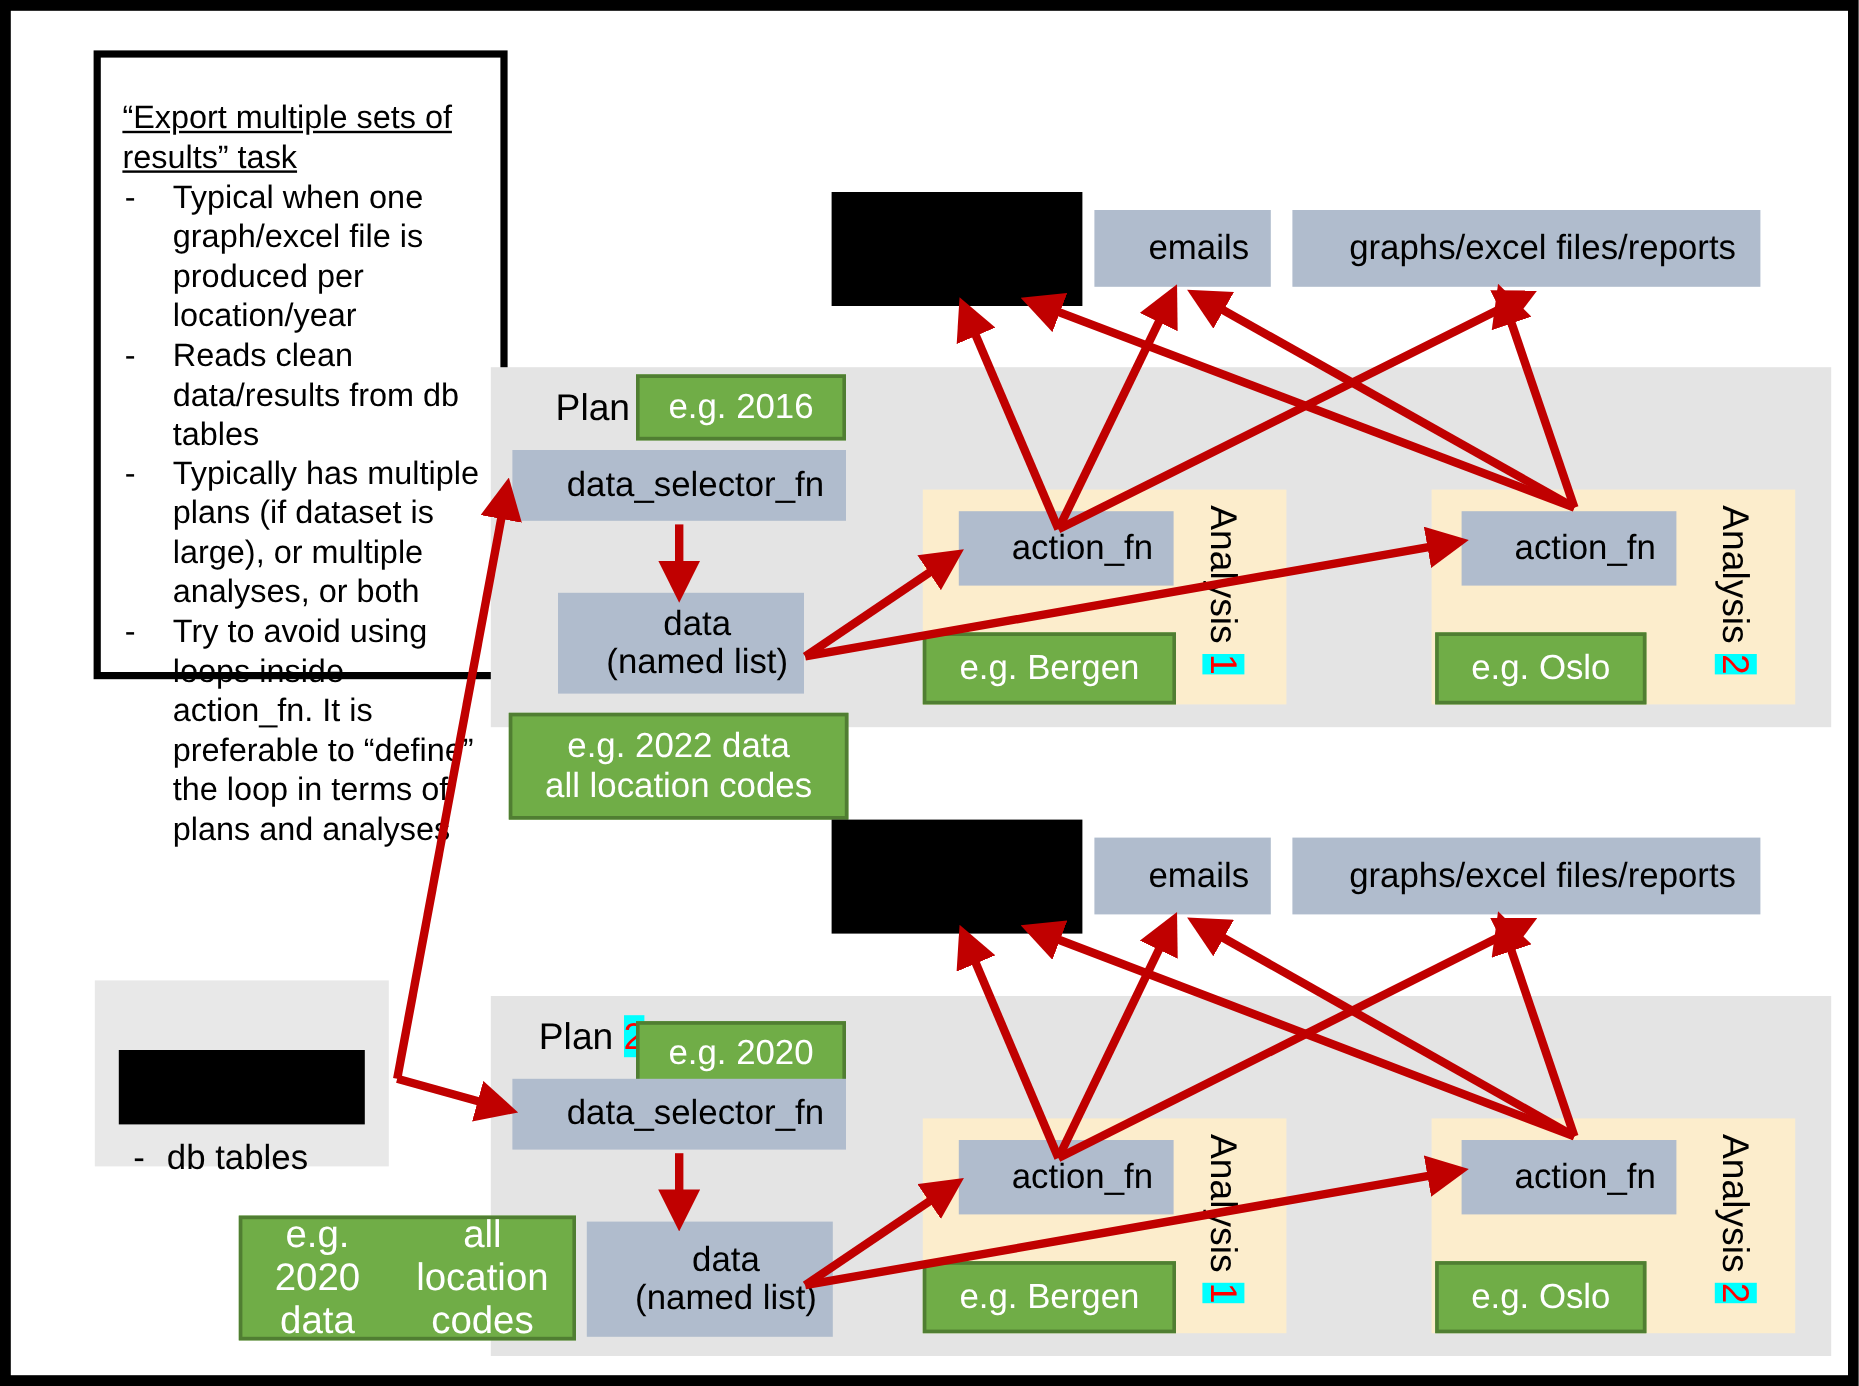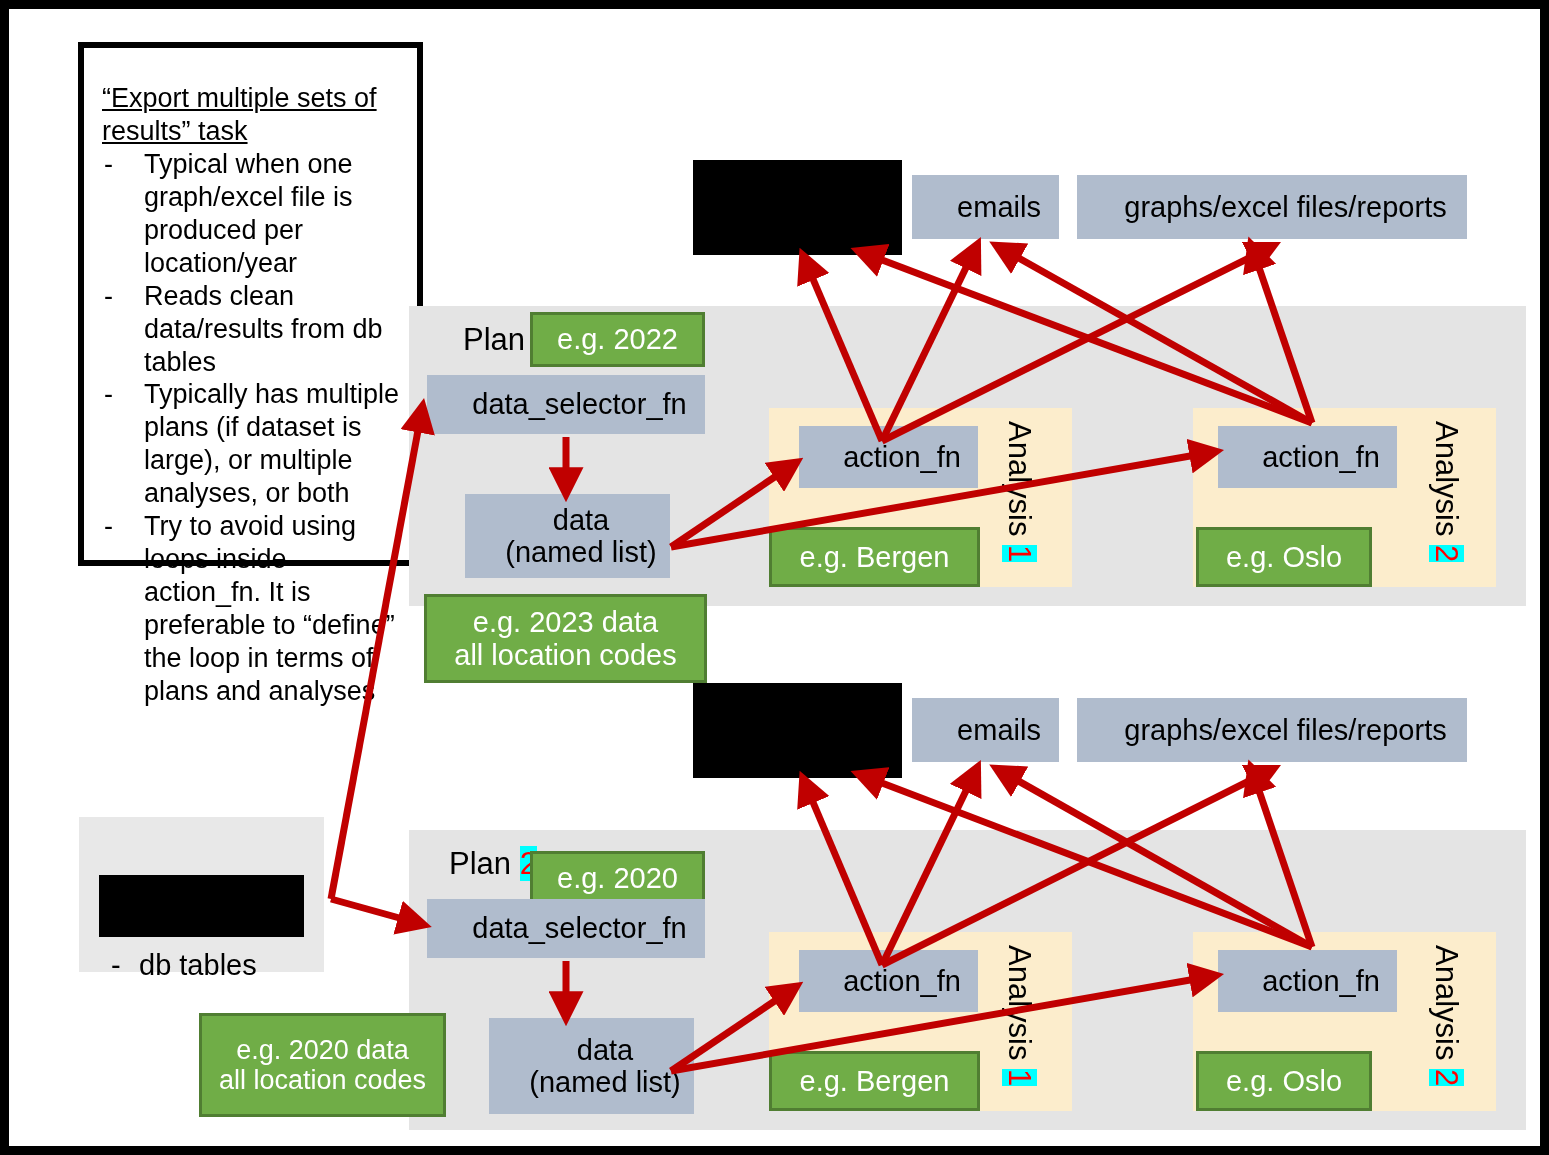--- a/index.html
+++ b/index.html
@@ -61,34 +61,34 @@
 
   <div class="abs panel-cream" style="left:760px;top:399px;width:303px;height:179px;"></div>
   <div class="abs panel-cream" style="left:1184px;top:399px;width:303px;height:179px;"></div>
 
   <div class="abs plan-label" style="left:430px;top:313px;margin-left:24px;">
     <span>Plan</span>
     <span class="hl">1</span>
   </div>
 
   <div class="abs box-green" style="left:521px;top:303px;width:175px;height:55px;font-size:29px;">
-      <span>e.g. 2022</span>
+      <span>e.g. 2016</span>
     </div>
 
   <div class="abs box-blue" style="left:418px;top:366px;width:278px;height:59px;font-size:29px;">
       <span>data_selector_fn</span>
     </div>
 
   <div class="abs box-blue" style="left:456px;top:485px;width:205px;height:84px;font-size:29px;flex-direction:column;">
       <span>data</span>
       <span>(named list)</span>
     </div>
 
   <div class="abs box-green" style="left:415px;top:585px;width:283px;height:89px;font-size:29px;flex-direction:column;">
-      <span>e.g. 2023 data</span>
+      <span>e.g. 2022 data</span>
       <span>all location codes</span>
     </div>
 
   <div class="abs box-blue" style="left:790px;top:417px;width:179px;height:62px;font-size:29px;">
       <span>action_fn</span>
     </div>
   <div class="abs box-green" style="left:760px;top:518px;width:211px;height:60px;font-size:29px;">
       <span>e.g. Bergen</span>
     </div>
   <div class="abs analysis-label" style="left:992px;top:412px;">
@@ -131,21 +131,21 @@
 
   <div class="abs box-blue" style="left:418px;top:890px;width:278px;height:59px;font-size:29px;">
       <span>data_selector_fn</span>
     </div>
 
   <div class="abs box-blue" style="left:480px;top:1009px;width:205px;height:96px;font-size:29px;flex-direction:column;">
       <span>data</span>
       <span>(named list)</span>
     </div>
 
-  <div class="abs box-green" style="left:190px;top:1004px;width:247px;height:104px;font-size:27px;flex-direction:column;">
+  <div class="abs box-green" style="left:190px;top:1004px;width:281px;height:104px;font-size:32px;flex-direction:row;">
       <span>e.g. 2020 data</span>
       <span>all location codes</span>
     </div>
 
   <div class="abs box-blue" style="left:790px;top:941px;width:179px;height:62px;font-size:29px;">
       <span>action_fn</span>
     </div>
   <div class="abs box-green" style="left:760px;top:1042px;width:211px;height:60px;font-size:29px;">
       <span>e.g. Bergen</span>
     </div>

